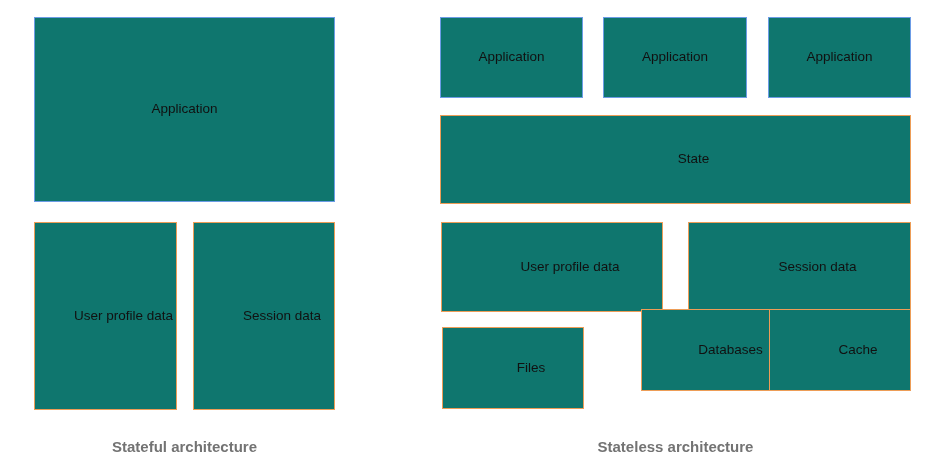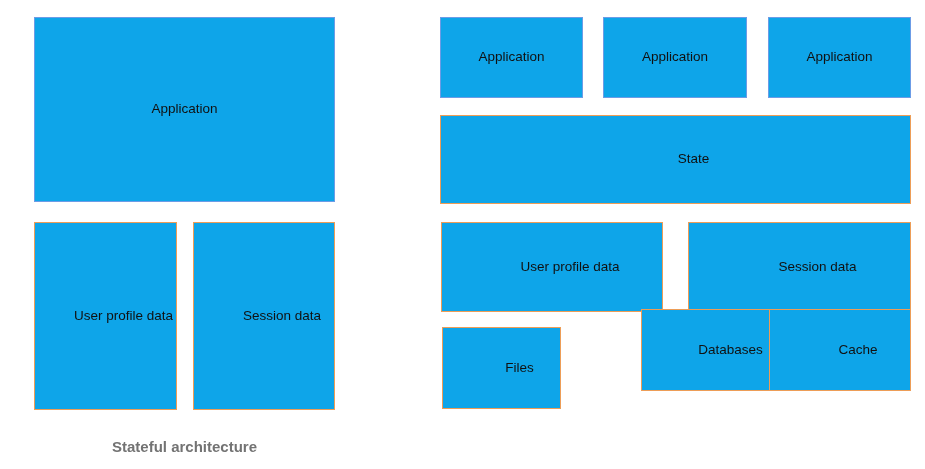--- a/index.html
+++ b/index.html
@@ -11,21 +11,21 @@
     position: relative;
     width: 925px;
     height: 469px;
     background: #ffffff;
     font-family: "Liberation Sans", sans-serif;
     overflow: hidden;
   }
   .box {
     position: absolute;
     box-sizing: border-box;
-    background: #0ea5e9;
+    background: #0f766e;
     display: flex;
     align-items: center;
     justify-content: center;
     font-size: 13.5px;
     color: #111111;
     text-align: center;
     line-height: 1.2;
   }
   .box.blue   { border: 1px solid #6c9ce6; }
   .box.orange { border: 1px solid #ed9d57; padding-left: 36px; }
@@ -43,21 +43,21 @@
   #sf-session  { left: 193px; top: 222px; width: 142px; height: 188px; }
   #sf-title    { left: 34px;  top: 438px; width: 301px; }
 
   
   #sl-app-1    { left: 440px; top: 17px;  width: 143px; height: 81px; }
   #sl-app-2    { left: 603px; top: 17px;  width: 144px; height: 81px; }
   #sl-app-3    { left: 768px; top: 17px;  width: 143px; height: 81px; }
   #sl-state    { left: 440px; top: 115px; width: 471px; height: 89px; }
   #sl-user     { left: 441px; top: 222px; width: 222px; height: 90px; }
   #sl-session  { left: 688px; top: 222px; width: 223px; height: 90px; }
-  #sl-files    { left: 442px; top: 327px; width: 119px; height: 82px; }
+  #sl-files    { left: 442px; top: 327px; width: 142px; height: 82px; }
   #sl-db       { left: 605px; top: 309px; width: 143px; height: 82px; margin-left: 36px; }
   #sl-cache    { left: 769px; top: 309px; width: 142px; height: 82px; }
   #sl-title    { left: 440px; top: 438px; width: 471px; }
 </style>
 </head>
 <body>
 
 <div id="canvas">
 
   <div id="sf-app" class="box blue">
@@ -91,14 +91,15 @@
   </div>
   <div id="sl-files" class="box orange">
     <span>Files</span>
   </div>
   <div id="sl-db" class="box orange">
     <span>Databases</span>
   </div>
   <div id="sl-cache" class="box orange">
     <span>Cache</span>
   </div>
+  <div id="sl-title" class="diagram-title">Stateless architecture</div>
 
 </div>
 
 </body></html>

